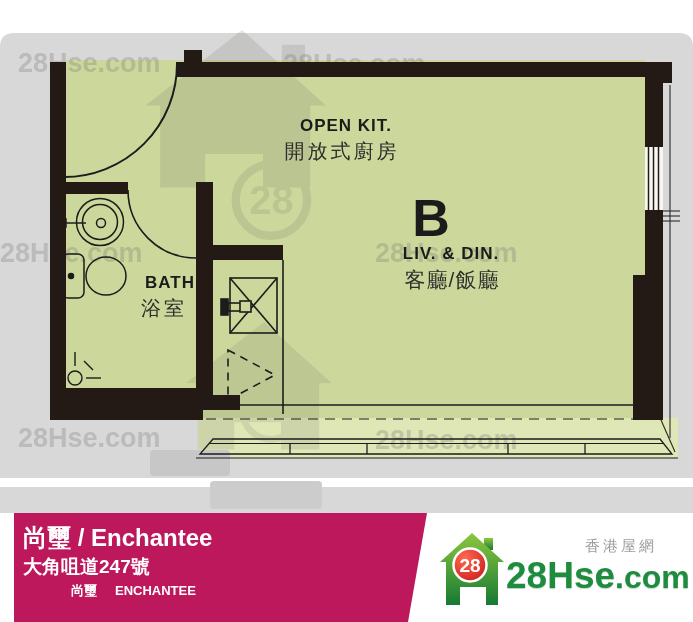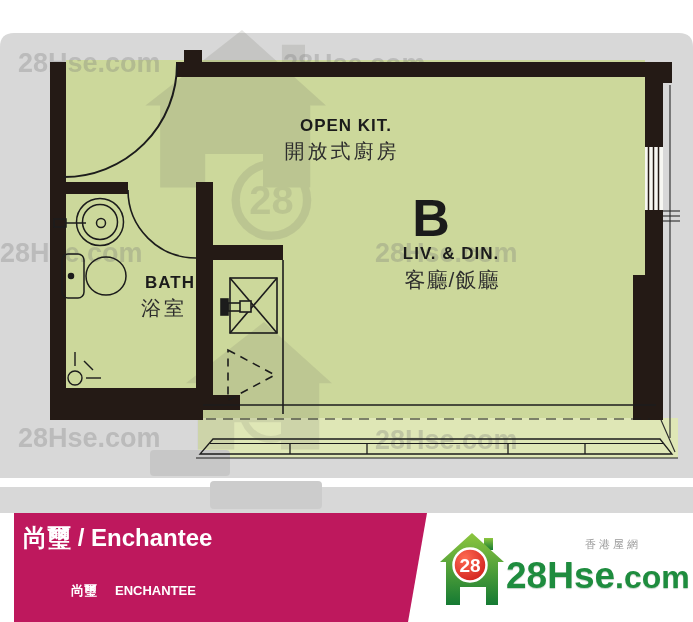--- a/index.html
+++ b/index.html
@@ -15,21 +15,21 @@
   .footer-bar{position:absolute;left:0;top:513px;width:693px;height:109px;background:#ffffff;}
   .footer-green{position:absolute;left:14px;top:0;width:440px;height:139px;background:#be185d;
     clip-path:polygon(0 0,413px 0,394px 109px,0 109px);}
   .f-line{position:absolute;left:9px;color:#ffffff;white-space:nowrap;}
   .f-title{top:9px;font-size:24px;font-weight:bold;}
   .f-addr{top:41px;font-size:19px;font-weight:bold;}
   .f-names{top:69px;font-size:13px;font-weight:bold;padding-left:48px;}
   .f-names .gap{display:inline-block;width:18px;}
   .f-area{top:87px;font-size:13px;font-weight:normal;}
   .brand{position:absolute;left:440px;top:528px;width:250px;height:90px;}
-  .brand-tagline{position:absolute;left:145px;top:9px;font-size:11px;color:#9b9b9b;letter-spacing:3px;}
+  .brand-tagline{position:absolute;left:145px;top:9px;font-size:15px;color:#9b9b9b;letter-spacing:3px;}
   .brand-word{position:absolute;left:66px;top:27px;font-size:37px;font-weight:bold;color:#1e8c3e;
     text-shadow:0 1px 1px rgba(0,60,20,0.25);}
   .brand-word .tld{font-size:32px;}
 </style>
 </head>
 <body>
 
 <div class="stage">
 
   
@@ -152,20 +152,21 @@
     <text class="liv-zh" x="452" y="287" text-anchor="middle">客廳/飯廳</text>
 
     <text class="room-en" x="145" y="288">BATH</text>
     <text class="room-zh" x="141" y="315">浴室</text>
   </svg>
 
   
   <div class="footer-bar">
     <div class="footer-green">
       <div class="f-line f-title">尚璽 / Enchantee</div>
+      <div class="f-line f-addr">大角咀道247號</div>
       <div class="f-line f-names">
         <span>尚璽</span><span class="gap"></span><span>ENCHANTEE</span>
       </div>
     </div>
   </div>
 
   
   <div class="brand">
     <svg width="64" height="74" viewBox="0 0 64 74" style="position:absolute;left:0;top:5px;">
       <defs>

